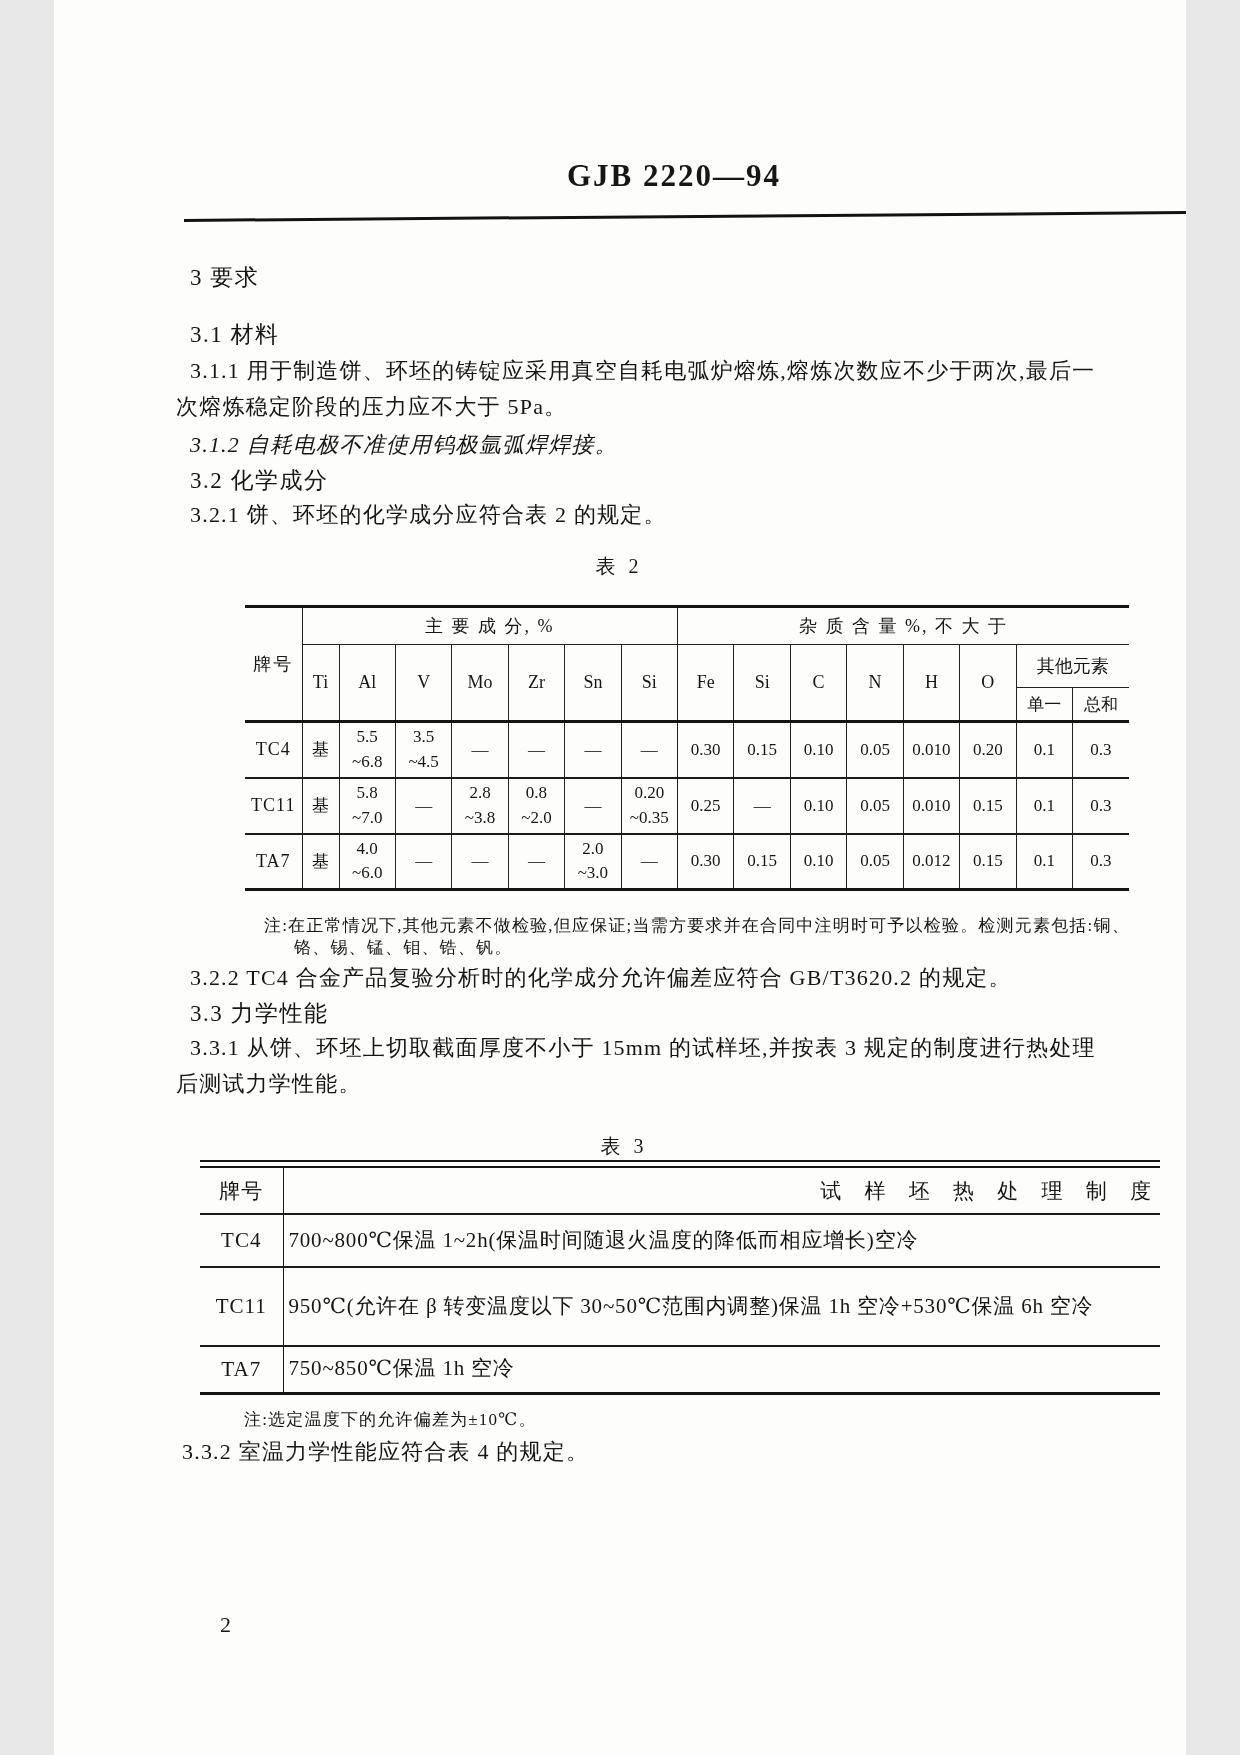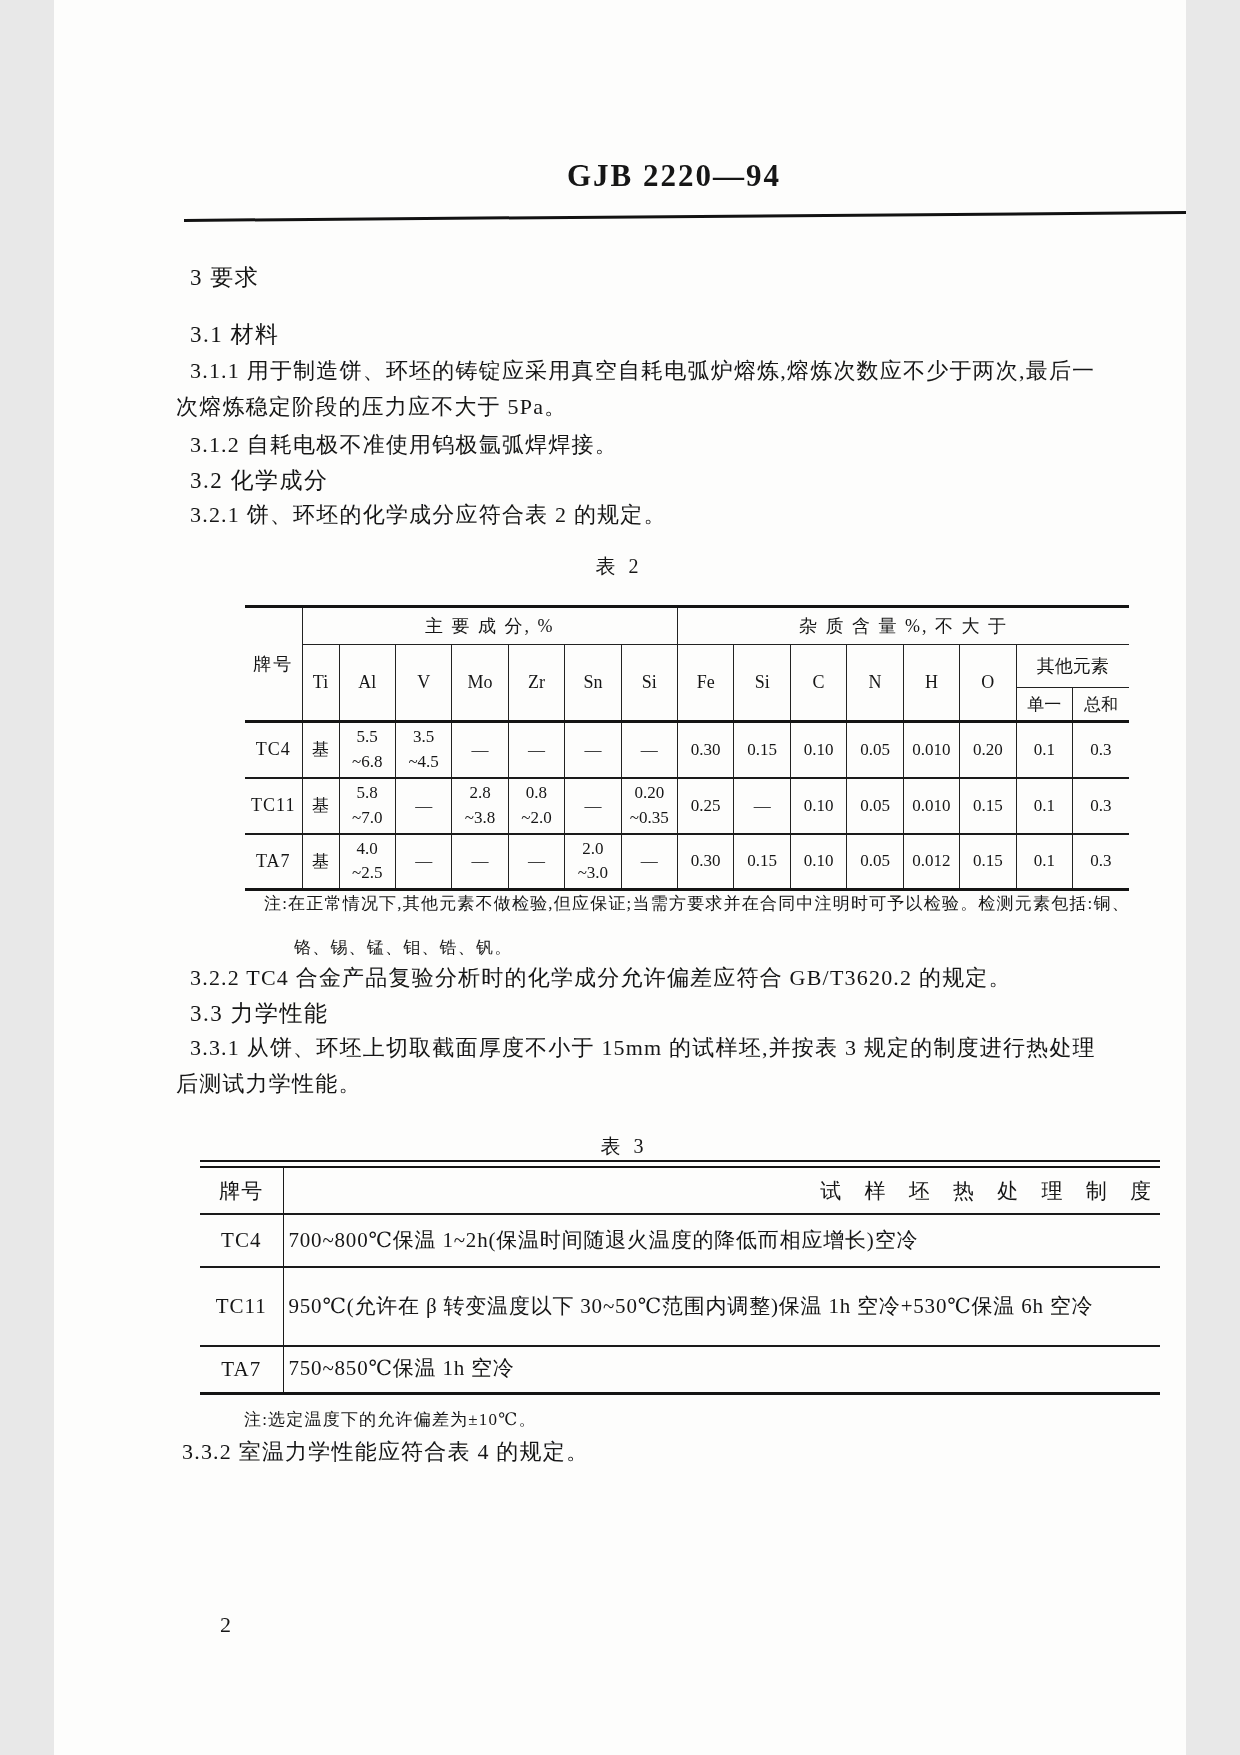--- a/index.html
+++ b/index.html
@@ -87,21 +87,21 @@
 
 <div class="page">
 
   <div class="abs doc-header">GJB 2220—94</div>
   <div class="abs header-rule"></div>
 
   <div class="abs h-sec" style="top:262px;left:136px;">3  要求</div>
   <div class="abs h-sec" style="top:319px;left:136px;">3.1  材料</div>
   <div class="abs p-sec" style="top:356px;left:136px;">3.1.1  用于制造饼、环坯的铸锭应采用真空自耗电弧炉熔炼,熔炼次数应不少于两次,最后一</div>
   <div class="abs p-sec" style="top:392px;left:122px;">次熔炼稳定阶段的压力应不大于 5Pa。</div>
-  <div class="abs p-sec" style="top:430px;left:136px;">3.1.2  自耗电极不准使用钨极氩弧焊焊接。</div>
+  <div class="abs p-sec" style="top:430px;left:136px;font-style:italic;">3.1.2  自耗电极不准使用钨极氩弧焊焊接。</div>
   <div class="abs h-sec" style="top:465px;left:136px;">3.2  化学成分</div>
   <div class="abs p-sec" style="top:500px;left:136px;">3.2.1  饼、环坯的化学成分应符合表 2 的规定。</div>
 
   <div class="abs caption" style="top:553px;left:500px;width:130px;text-align:center;">表 2</div>
 
   <table class="t2 abs" style="top:605px;left:191px;">
     <colgroup>
       <col style="width:57px">
         <col style="width:37px">
       <col>
@@ -186,40 +186,40 @@
         <td>0.05</td>
         <td>0.010</td>
         <td>0.15</td>
         <td>0.1</td>
         <td>0.3</td>
       </tr>
       <tr>
         <td class="grade-cell">TA7</td>
         <td>基</td>
         <td class="t2-val">4.0
-~2.5</td>
+~6.0</td>
         <td>—</td>
         <td>—</td>
         <td>—</td>
         <td class="t2-val">2.0
 ~3.0</td>
         <td>—</td>
         <td>0.30</td>
         <td>0.15</td>
         <td>0.10</td>
         <td>0.05</td>
         <td>0.012</td>
         <td>0.15</td>
         <td>0.1</td>
         <td>0.3</td>
       </tr>
     </tbody>
   </table>
 
-  <div class="abs note" style="top:892px;left:210px;width:905px;">注:在正常情况下,其他元素不做检验,但应保证;当需方要求并在合同中注明时可予以检验。检测元素包括:铜、</div>
+  <div class="abs note" style="top:914px;left:210px;width:905px;">注:在正常情况下,其他元素不做检验,但应保证;当需方要求并在合同中注明时可予以检验。检测元素包括:铜、</div>
   <div class="abs note" style="top:936px;left:240px;">铬、锡、锰、钼、锆、钒。</div>
 
   <div class="abs p-sec" style="top:963px;left:136px;">3.2.2  TC4 合金产品复验分析时的化学成分允许偏差应符合 GB/T3620.2 的规定。</div>
   <div class="abs h-sec" style="top:998px;left:136px;">3.3  力学性能</div>
   <div class="abs p-sec" style="top:1033px;left:136px;">3.3.1  从饼、环坯上切取截面厚度不小于 15mm 的试样坯,并按表 3 规定的制度进行热处理</div>
   <div class="abs p-sec" style="top:1069px;left:122px;">后测试力学性能。</div>
 
   <div class="abs caption" style="top:1133px;left:505px;width:130px;text-align:center;">表 3</div>
 
   <div class="abs t3-topline"></div>

